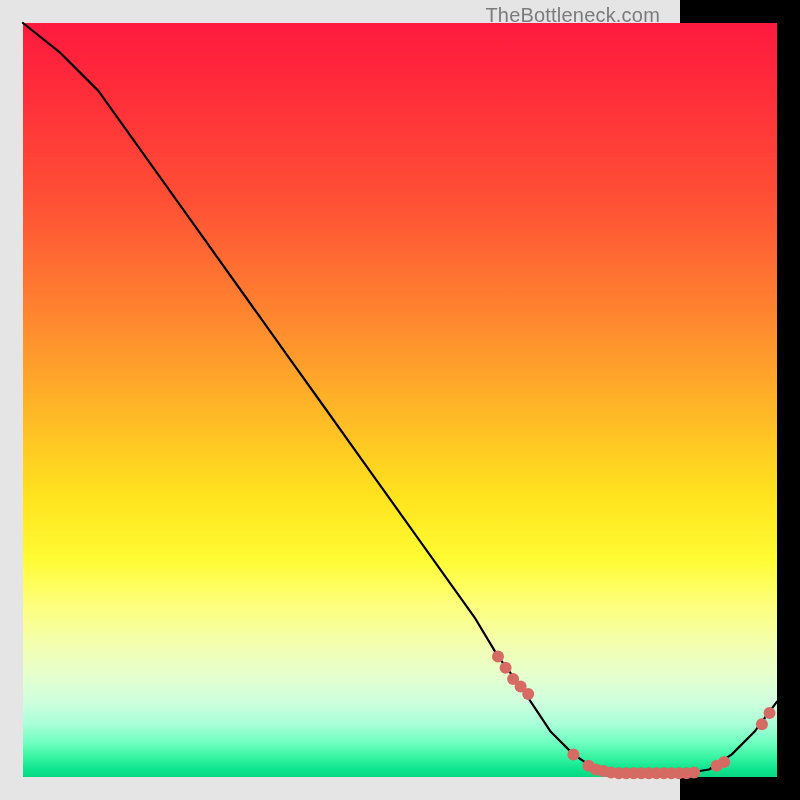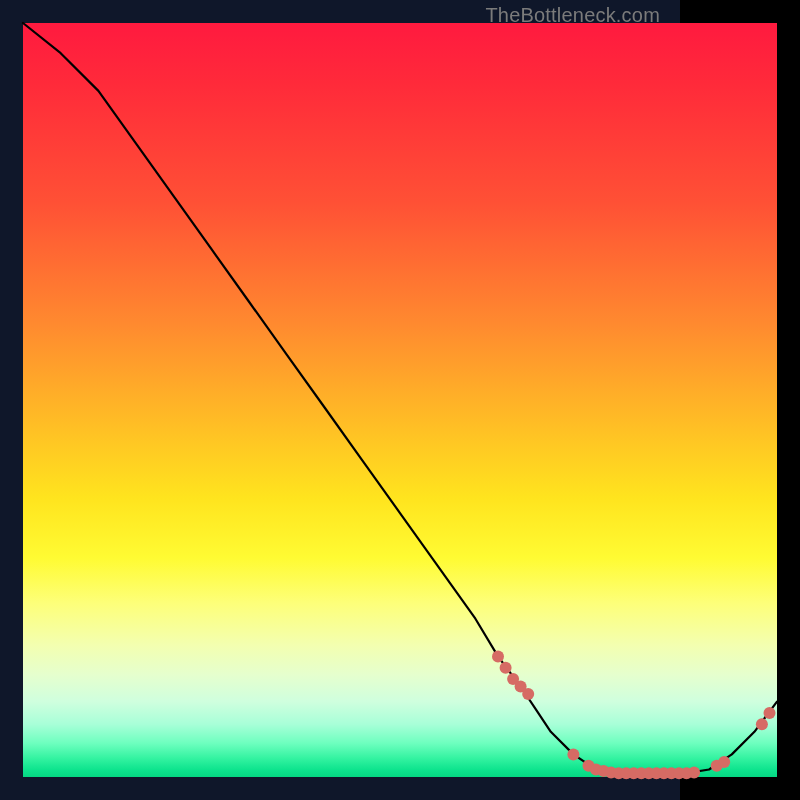--- a/index.html
+++ b/index.html
@@ -8,21 +8,21 @@
     width: 800px;
     height: 800px;
     background: #000;
     overflow: hidden;
     font-family: Arial, Helvetica, sans-serif;
   }
   .frame {
     position: relative;
     width: 680px;
     height: 800px;
-    background: #0f172a;
+    background: #e5e5e5;
   }
   .plot {
     position: absolute;
     left: 23px;
     top: 23px;
     width: 754px;
     height: 754px;
     
     background: linear-gradient(
       to bottom,

